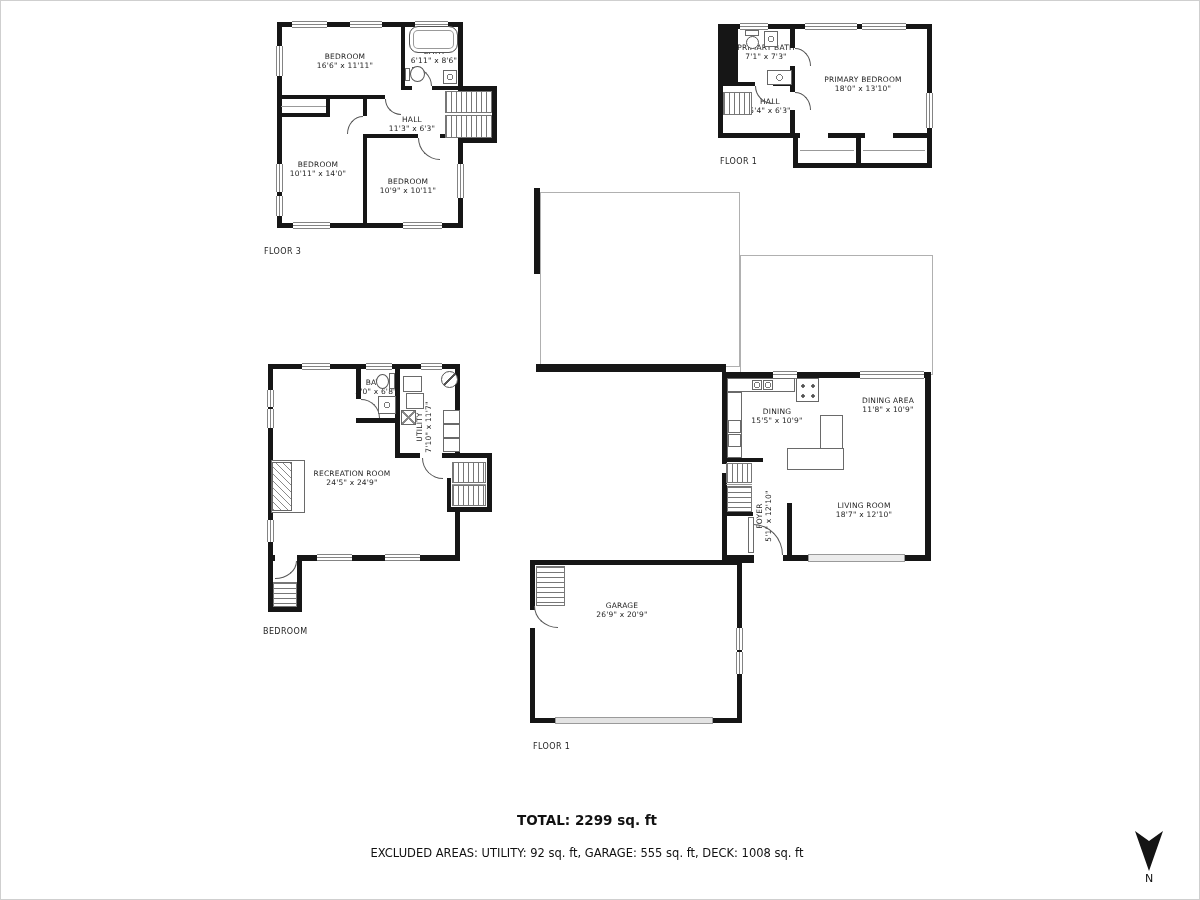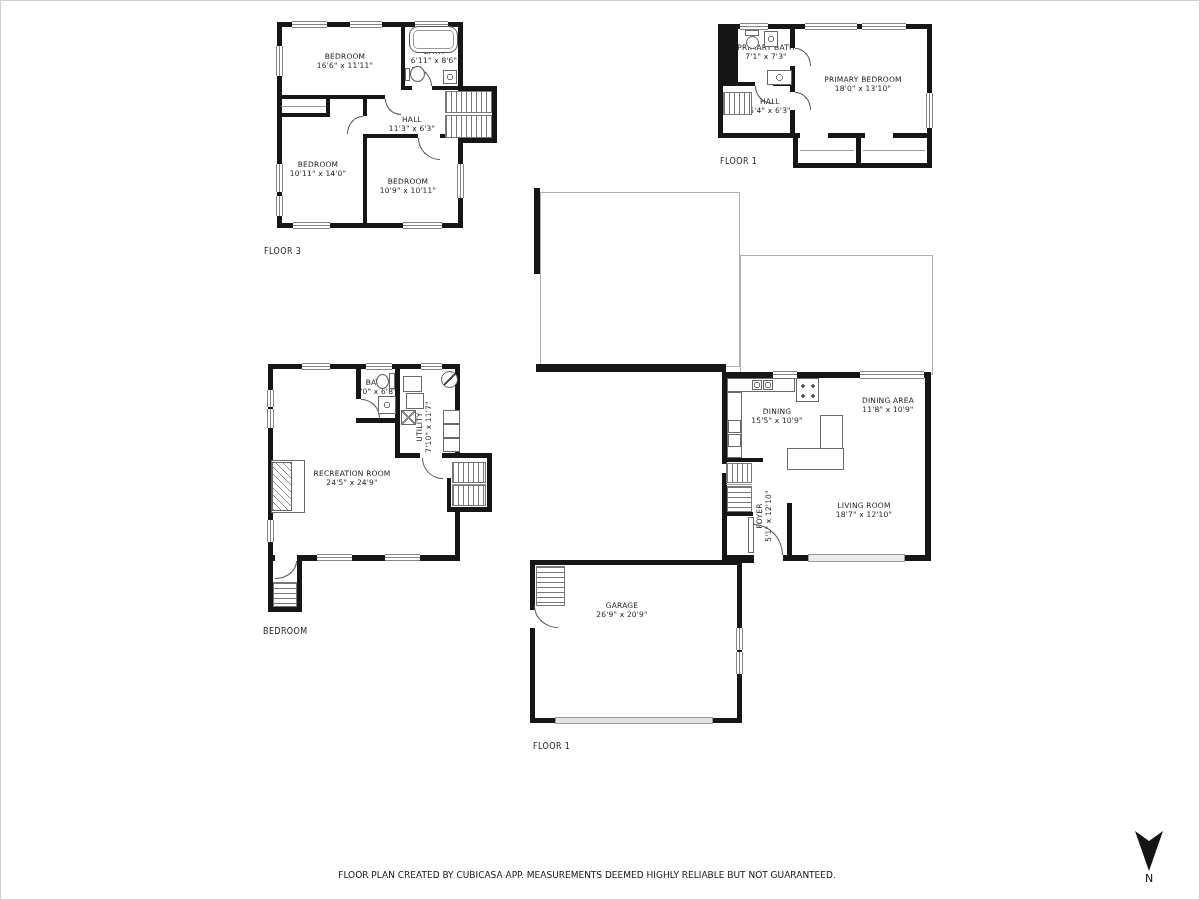--- a/index.html
+++ b/index.html
@@ -133,21 +133,22 @@
   <div class="rlv" style="left:424px;top:427px">
     <div>UTILITY</div>
       <div>7'10" x 11'7"</div>
     </div>
 
   <div class="ftag" style="left:264px;top:247px">FLOOR 3</div>
   <div class="ftag" style="left:720px;top:157px">FLOOR 1</div>
   <div class="ftag" style="left:533px;top:742px">FLOOR 1</div>
   <div class="ftag" style="left:263px;top:627px">BEDROOM</div>
 
-  <div class="sum sum-foot">FLOOR PLAN CREATED BY CUBICASA APP. MEASUREMENTS DEEMED HIGHLY RELIABLE BUT NOT GUARANTEED.</div>
+  <div class="sum sum-total">TOTAL: 2299 sq. ft</div>
+  <div class="sum sum-l2">EXCLUDED AREAS: UTILITY: 92 sq. ft, GARAGE: 555 sq. ft, DECK: 1008 sq. ft</div>
 
   <div class="north">
     <svg width="30" height="42" viewBox="0 0 30 42">
         <polygon points="1,1 15,11 29,1 15,41" fill="#141414"></polygon>
       </svg>
   </div>
   <div class="north-n">N</div>
 <div class="deckline" style="left: 540px; top: 192px; width: 200px; height: 175px;"></div>
     <div class="deckline" style="left: 740px; top: 255px; width: 193px; height: 120px;"></div>
     <div class="wall" style="left: 534px; top: 188px; width: 6px; height: 86px;"></div>

